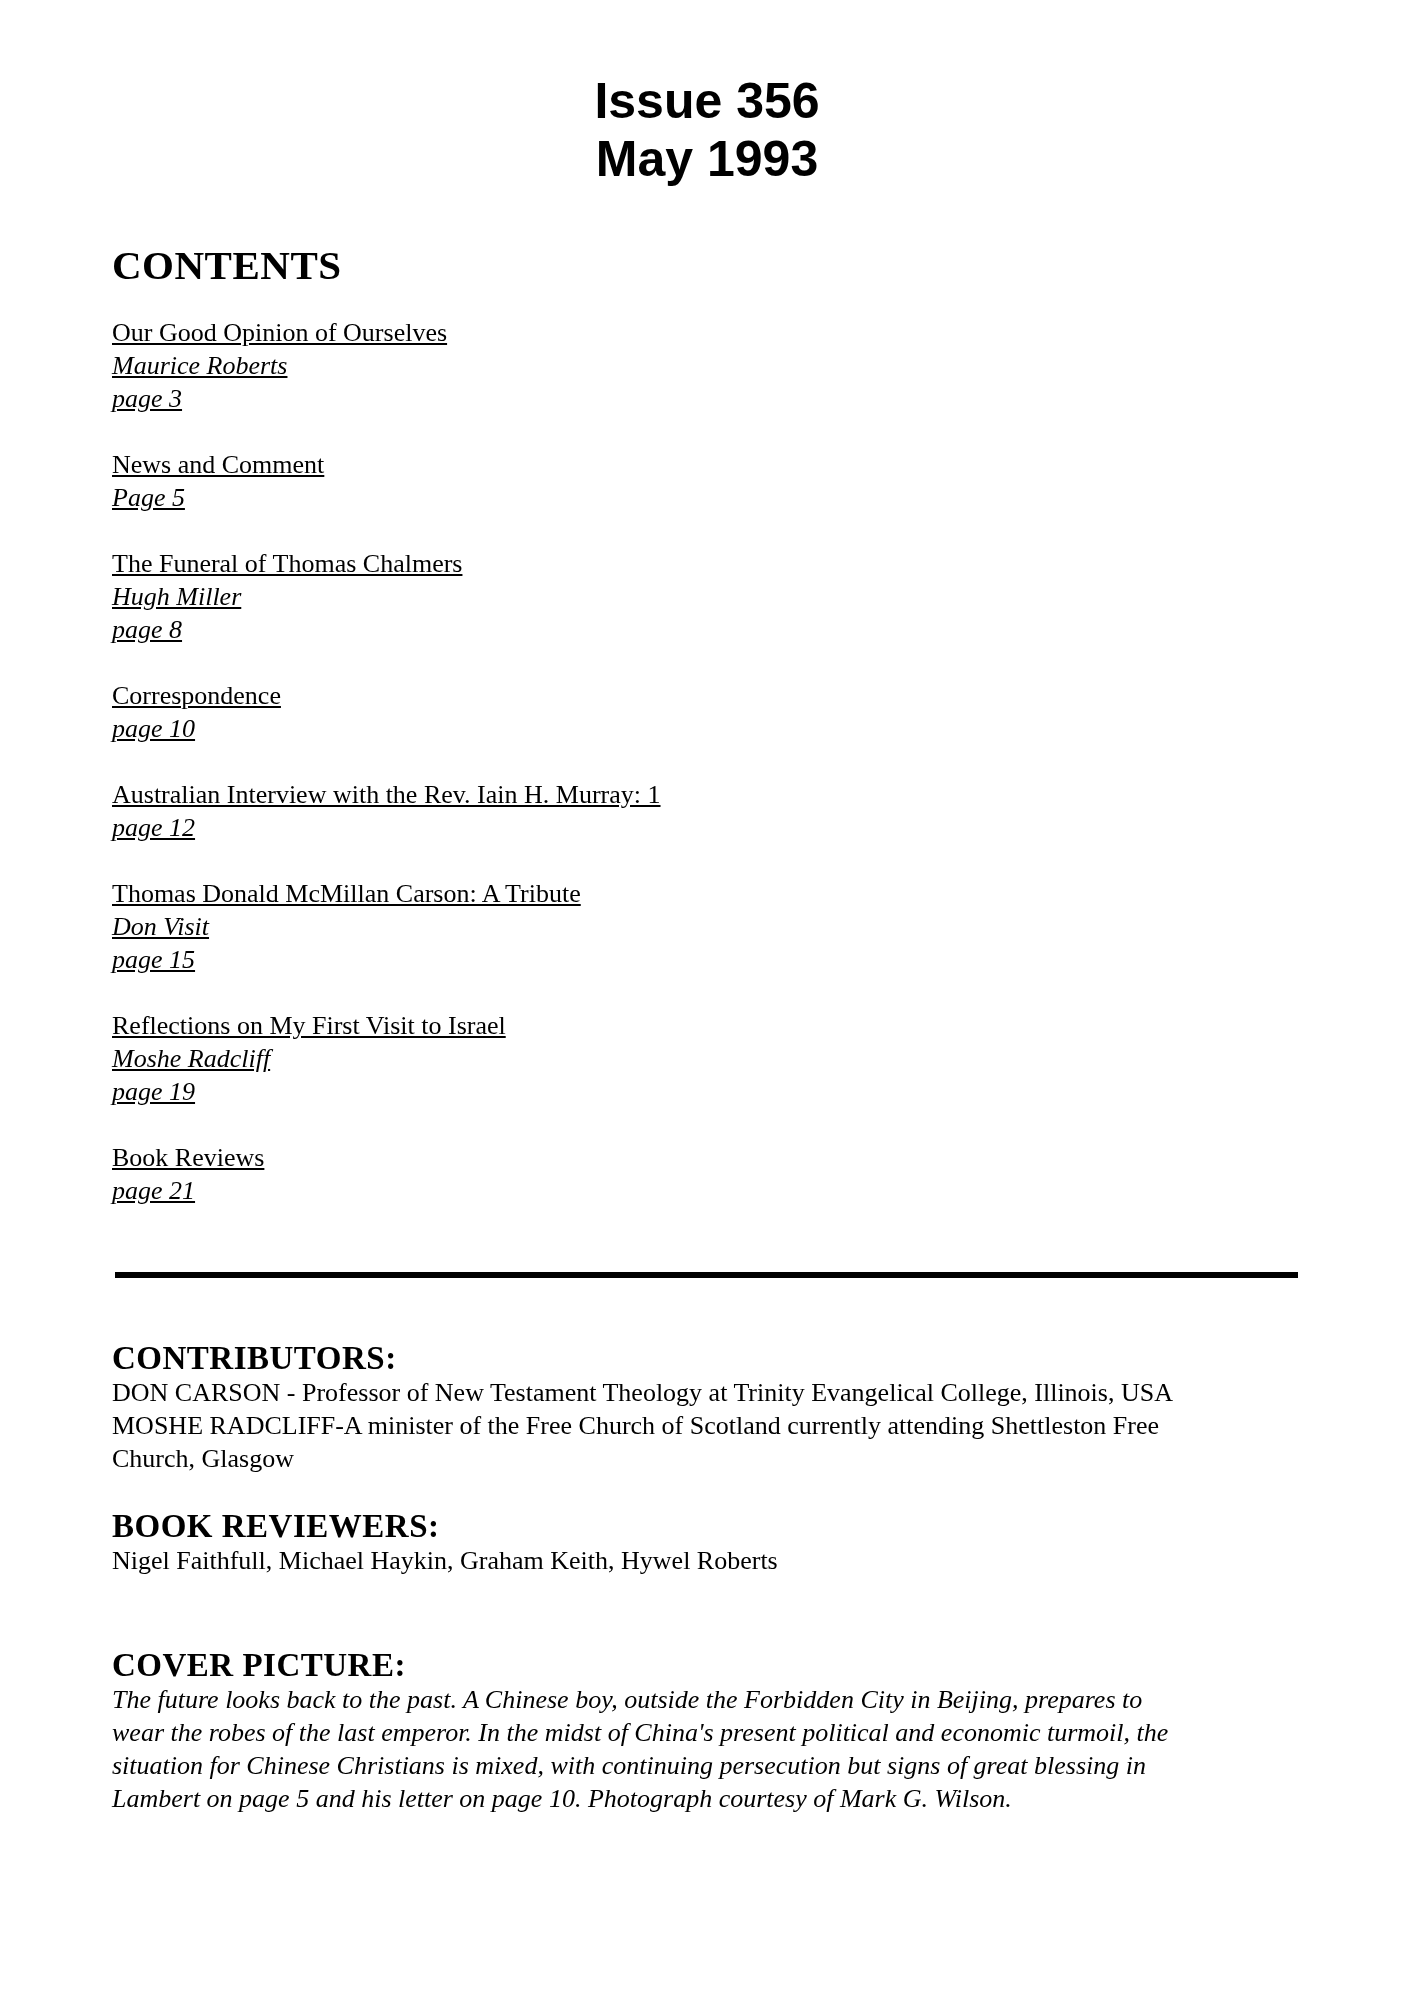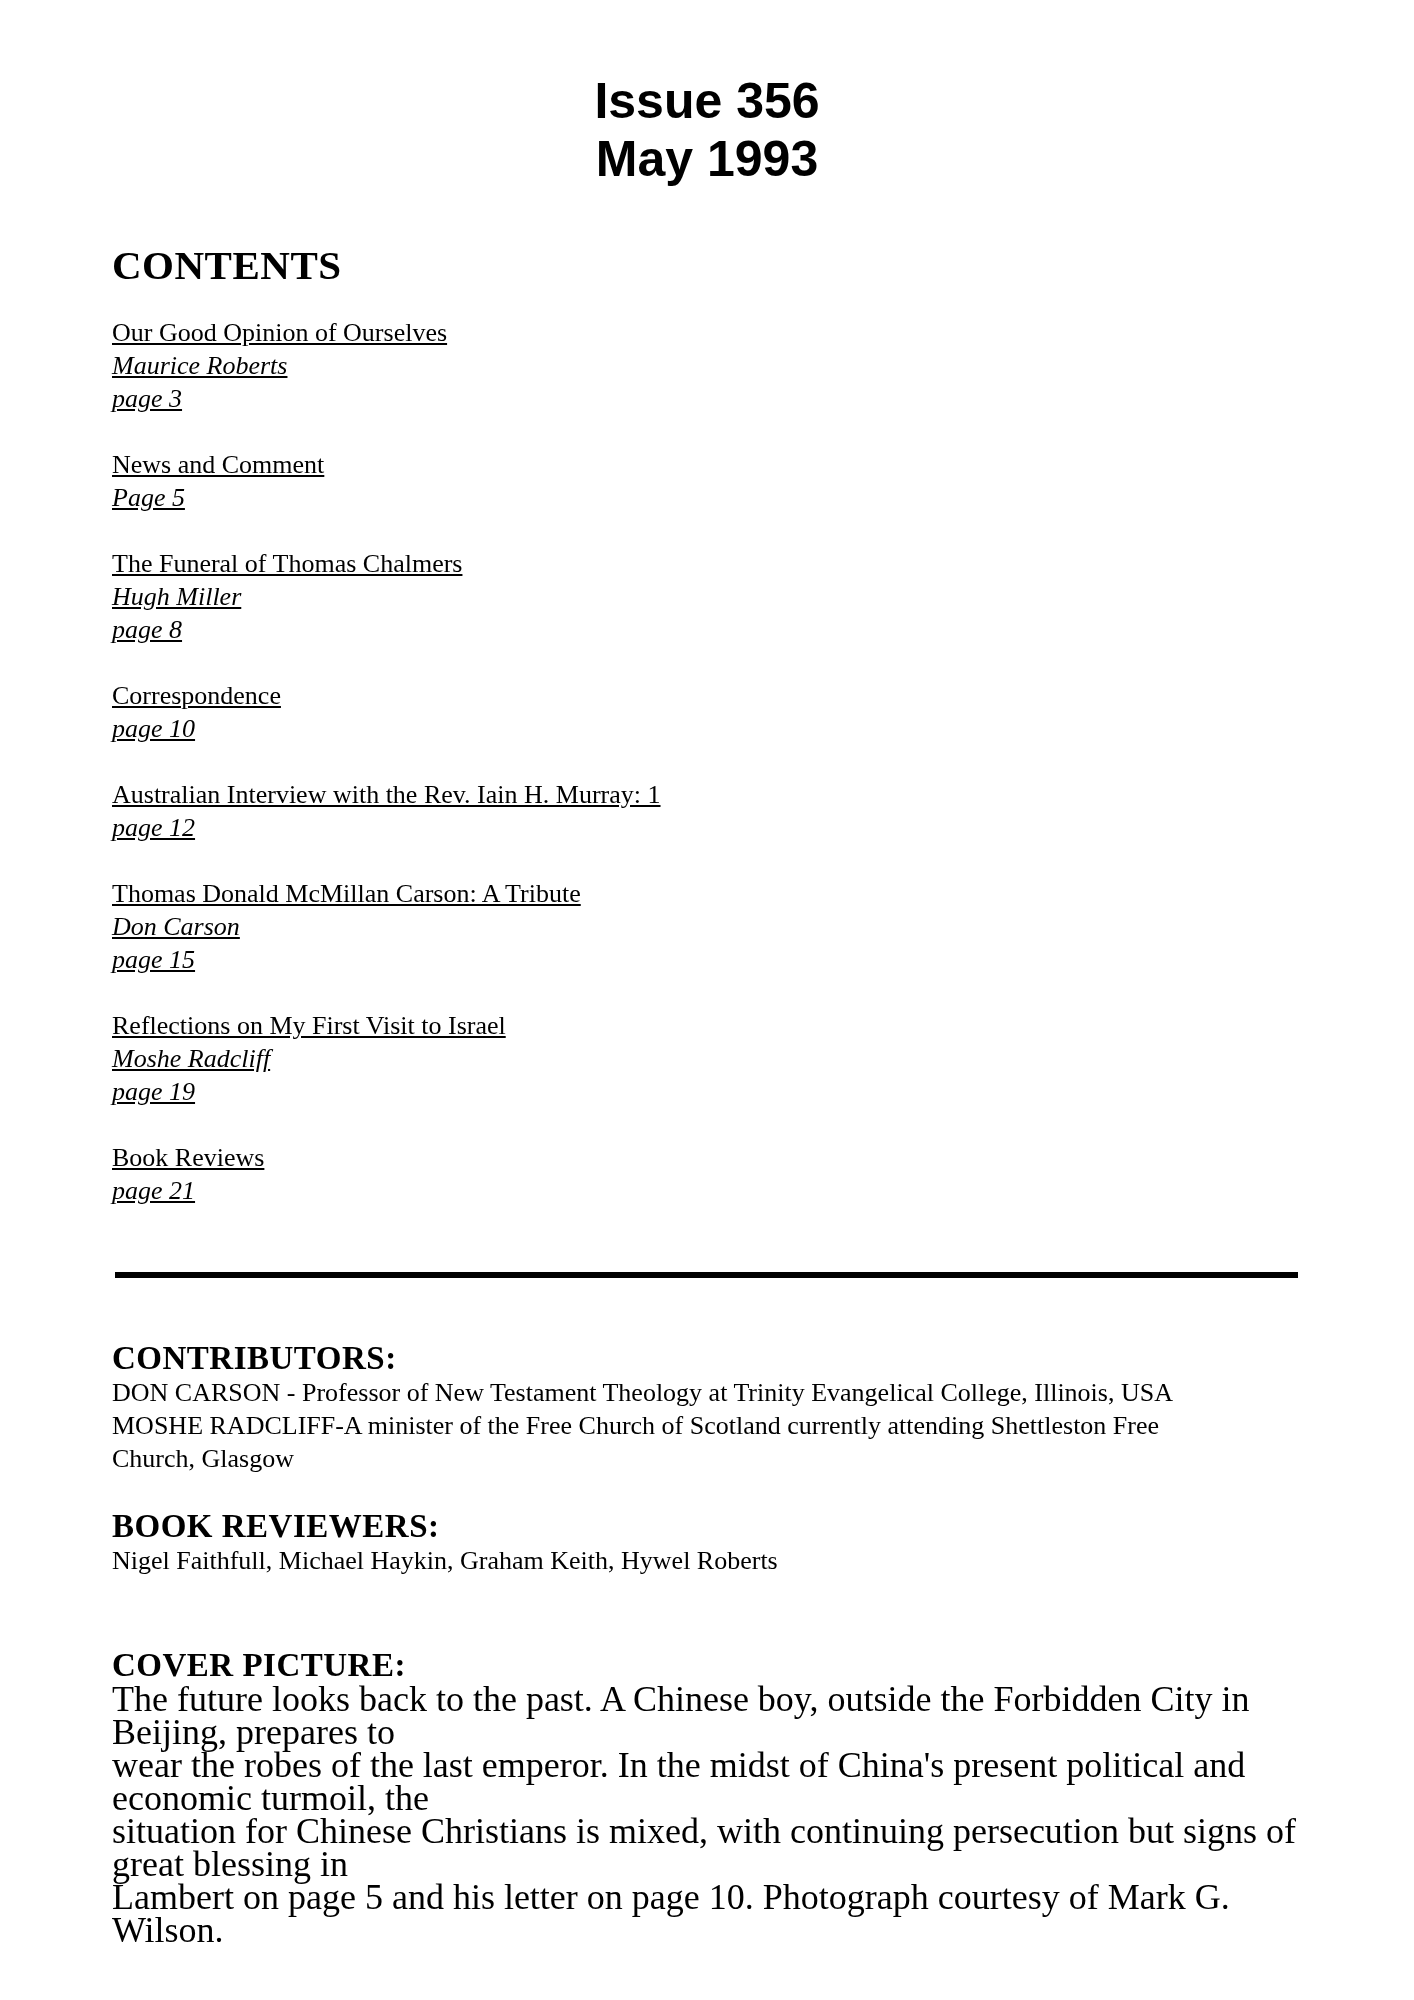--- a/index.html
+++ b/index.html
@@ -62,22 +62,23 @@
   }
   .contributors-heading { margin-top: 62px; }
   .body-lines {
     font-size: 26px;
     line-height: 33px;
   }
   .body-lines .line { white-space: nowrap; }
   .reviewers-heading { margin-top: 33px; }
   .cover-heading { margin-top: 70px; }
   .cover-lines {
-    font-size: 36px;
+    font-size: 26px;
     line-height: 33px;
+    font-style: italic;
   }
 </style>
 </head>
 <body>
 
 <div class="page">
 
   <div class="masthead">
     <span>Issue 356</span>
     <span>May 1993</span>
@@ -109,21 +110,21 @@
       <div class="toc-line italic">page 10</div>
     </div>
 
     <div class="toc-entry">
       <div class="toc-line">Australian Interview with the Rev. Iain H. Murray: 1</div>
       <div class="toc-line italic">page 12</div>
     </div>
 
     <div class="toc-entry">
       <div class="toc-line">Thomas Donald McMillan Carson: A Tribute</div>
-      <div class="toc-line italic">Don Carson</div>
+      <div class="toc-line italic">Don Visit</div>
       <div class="toc-line italic">page 15</div>
     </div>
 
     <div class="toc-entry">
       <div class="toc-line">Reflections on My First Visit to Israel</div>
       <div class="toc-line italic">Moshe Radcliff</div>
       <div class="toc-line italic">page 19</div>
     </div>
 
     <div class="toc-entry">

